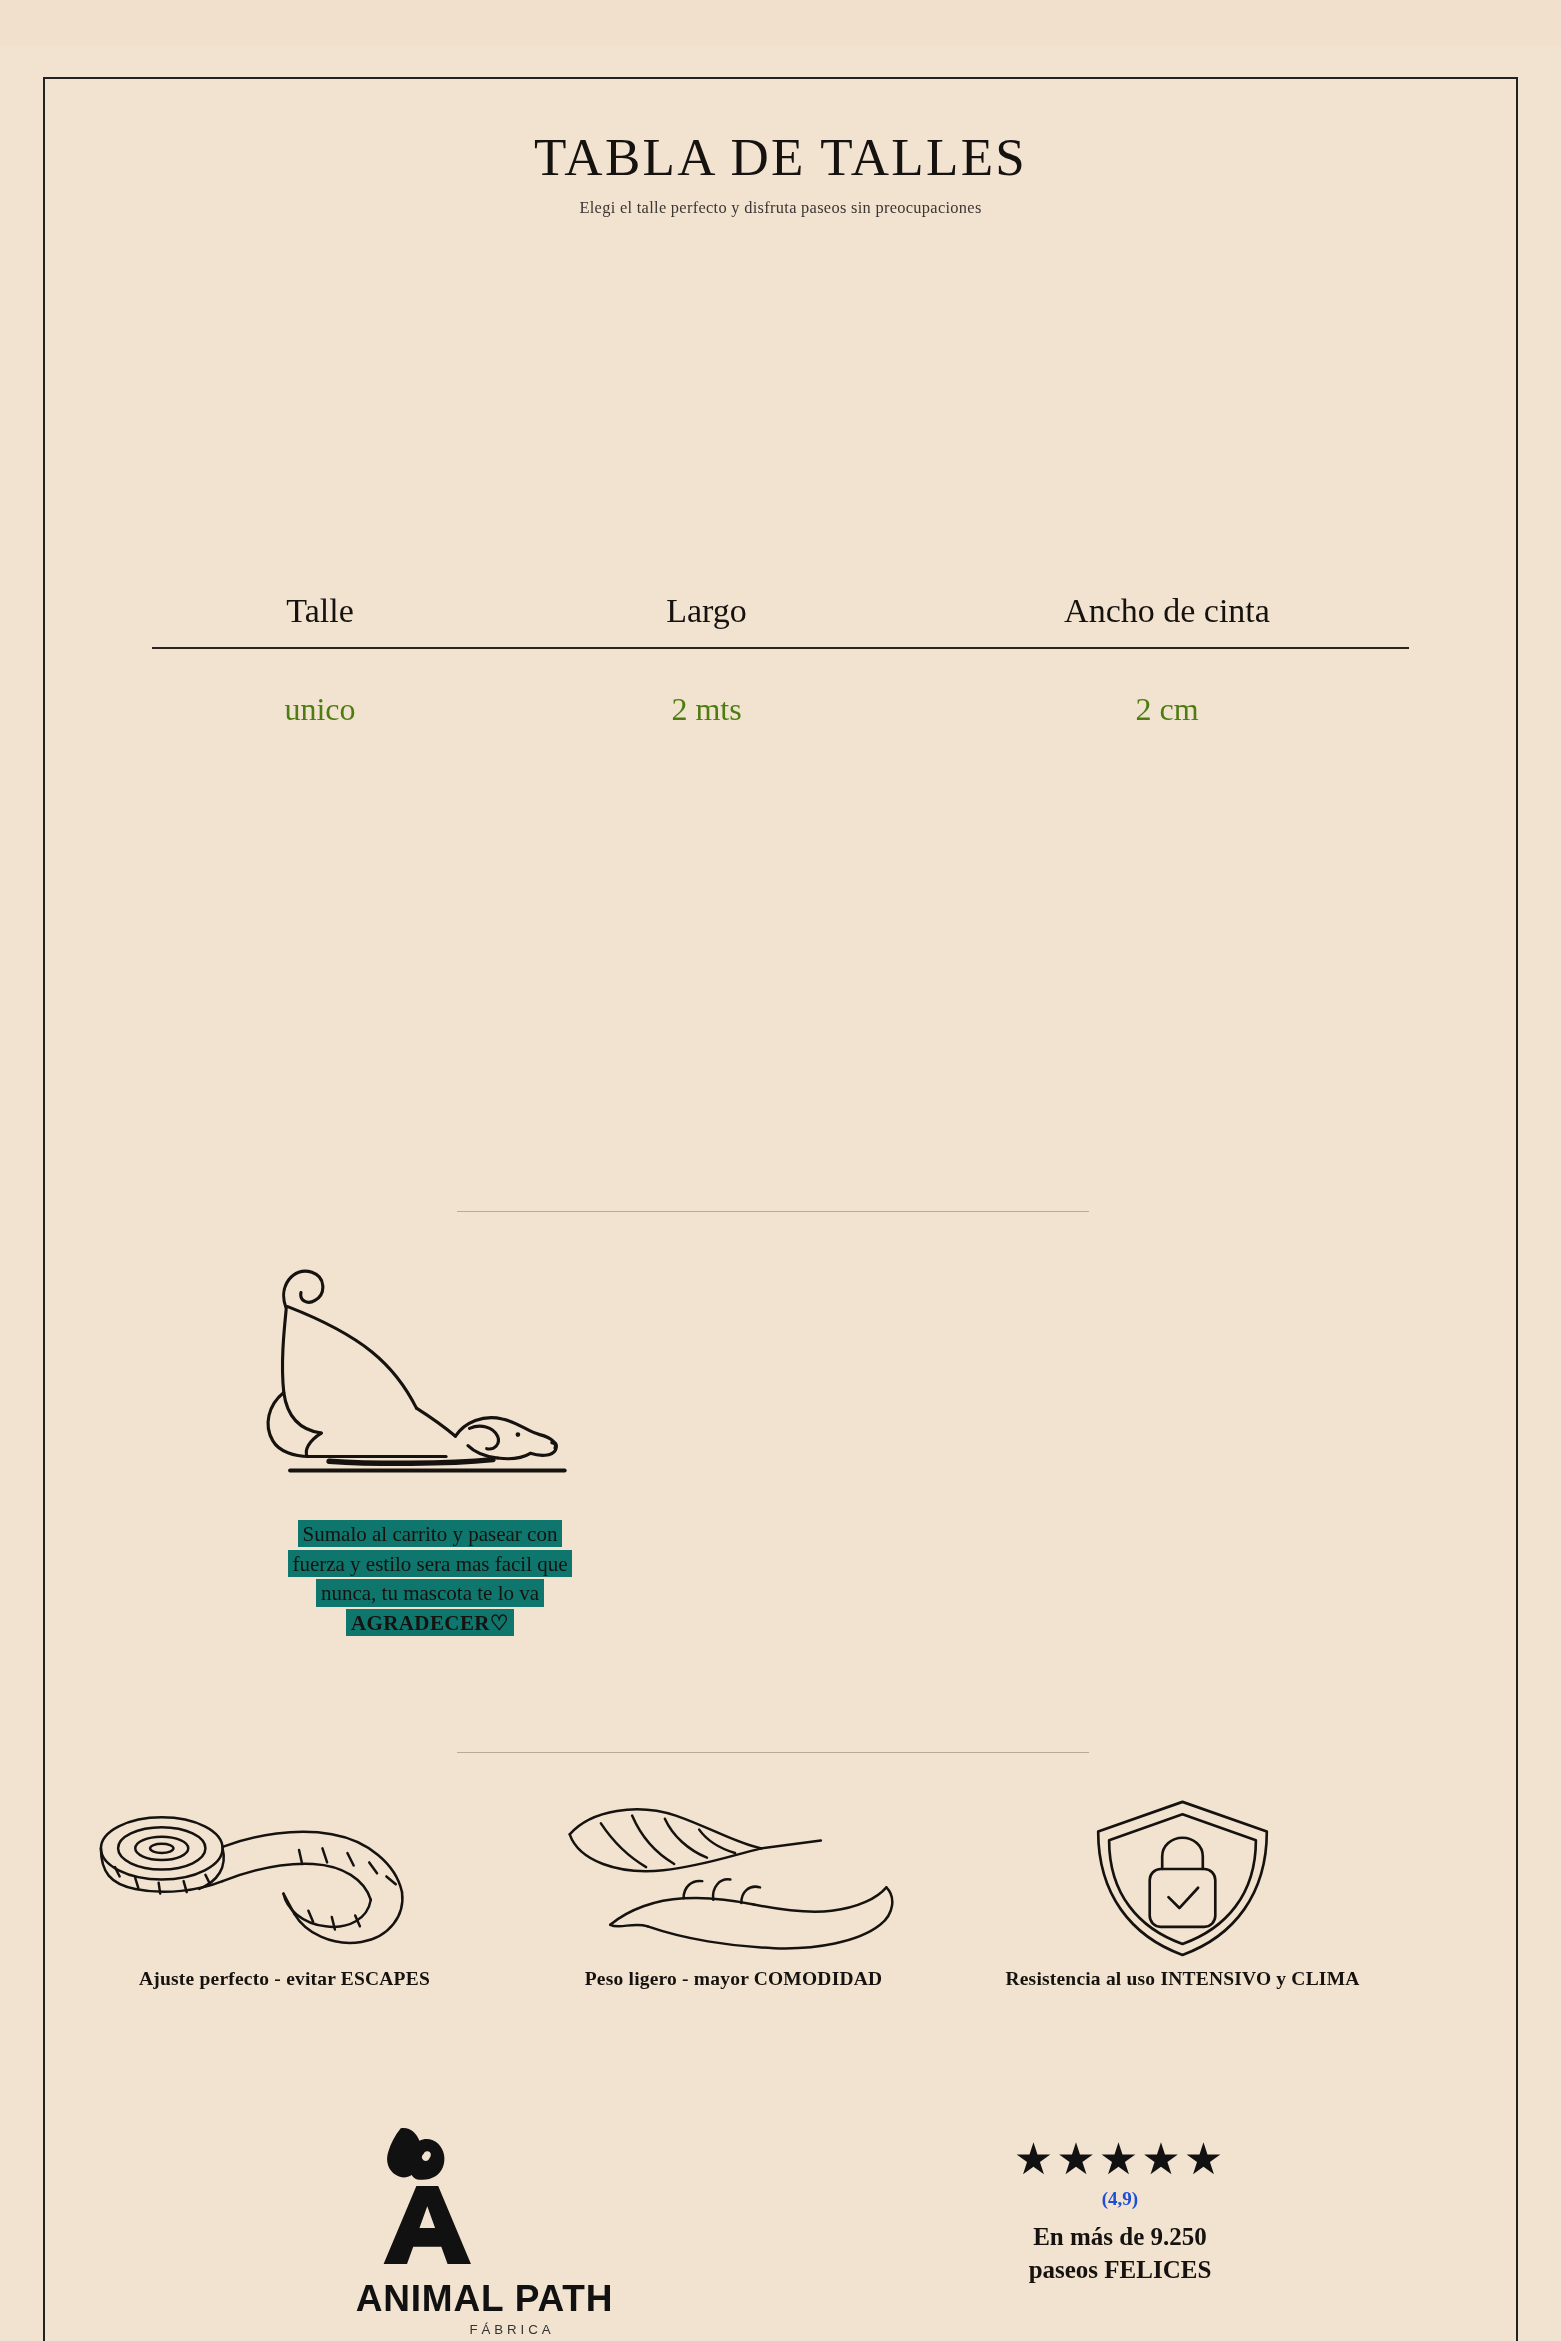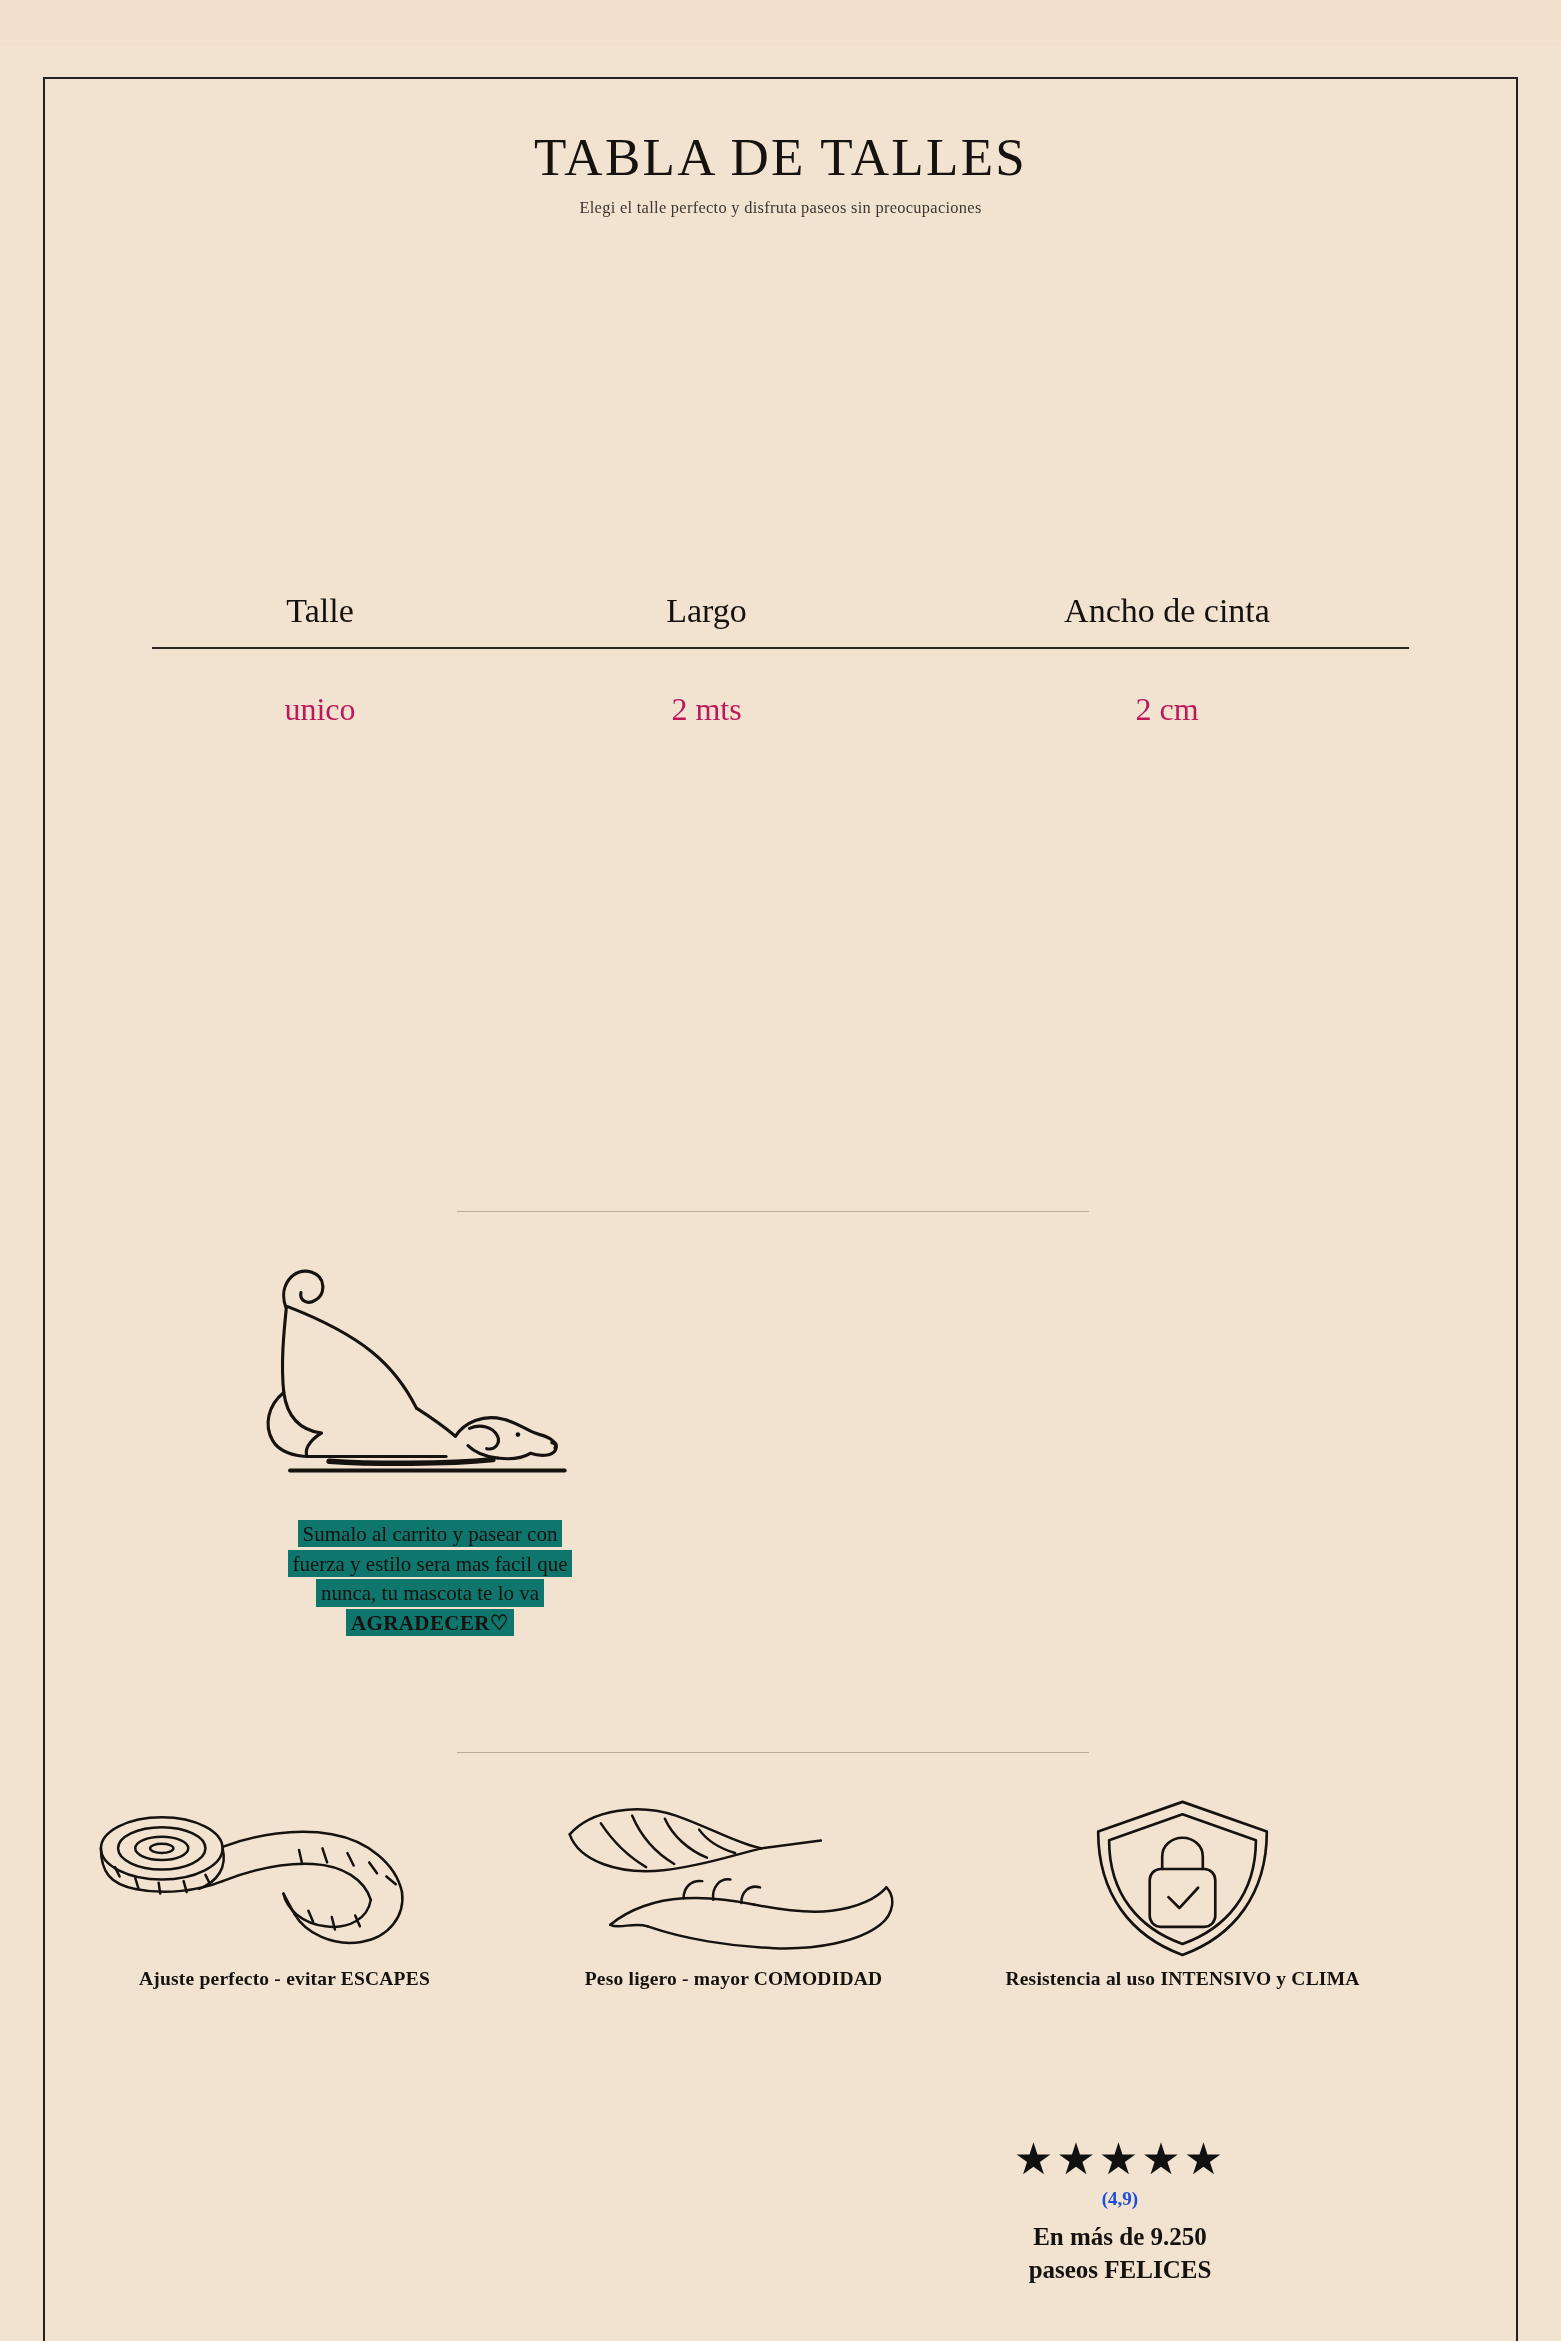--- a/index.html
+++ b/index.html
@@ -88,21 +88,21 @@
     font-weight: 400;
   }
   .table-rule {
     height: 1.6px;
     background: #2a2520;
     width: 1257px;
     margin: 0 auto;
   }
   .td {
     font-size: 32px;
-    color: #be185d;
+    color: #4d7c0f;
     padding-top: 23.4px;
     font-weight: 400;
   }
   .td.c2, .td.c3 { padding-top: 42px; }
 
   
   .divider {
     position: absolute;
     left: 414px;
     width: 632px;
@@ -402,20 +402,40 @@
             <path d="M104 96 V 80 C 104 66, 116 56, 130 56 C 144 56, 156 66, 156 80 V 96"></path>
             <path d="M112 132 L 126 146 L 150 120"></path>
           </svg>
         </div>
         <div class="blabel">Resistencia al uso INTENSIVO y CLIMA</div>
       </div>
     </div>
 
     <div class="footer">
 
+      <div class="brand">
+        <div class="brand-logo">
+          <svg viewBox="0 0 400 200" width="312" height="156">
+            <g fill="#111">
+
+              <path d="M92 8 C 104 6, 112 14, 116 24 C 124 20, 134 22, 140 28 C 148 36, 150 48, 146 58
+                       C 142 68, 132 74, 120 74 L 116 74 C 112 74, 108 72, 106 68
+                       C 100 72, 92 72, 86 68 C 76 62, 72 50, 76 38 C 79 28, 84 18, 92 8 Z
+                       M124 40 a5 5 0 1 0 0.1 0 Z"></path>
+              <circle cx="126" cy="42" r="4.5" fill="#f2e3d0"></circle>
+
+              <path d="M70 182 L 112 82 L 140 82 L 182 182 L 152 182 L 144 160 L 108 160 L 100 182 Z
+                       M116 136 L 136 136 L 126 108 Z"></path>
+            </g>
+            <g fill="#111" font-family="Liberation Sans, sans-serif" font-weight="bold"></g>
+          </svg>
+        </div>
+        <div class="brand-name">ANIMAL PATH</div>
+        <div class="brand-sub">FÁBRICA</div>
+      </div>
 
       <div class="rating">
         <div class="stars">★★★★★</div>
         <div class="rating-value">(4,9)</div>
         <div class="rating-text">
           <span>En más de 9.250</span><br>
           <span>paseos FELICES</span>
         </div>
       </div>
     </div>

